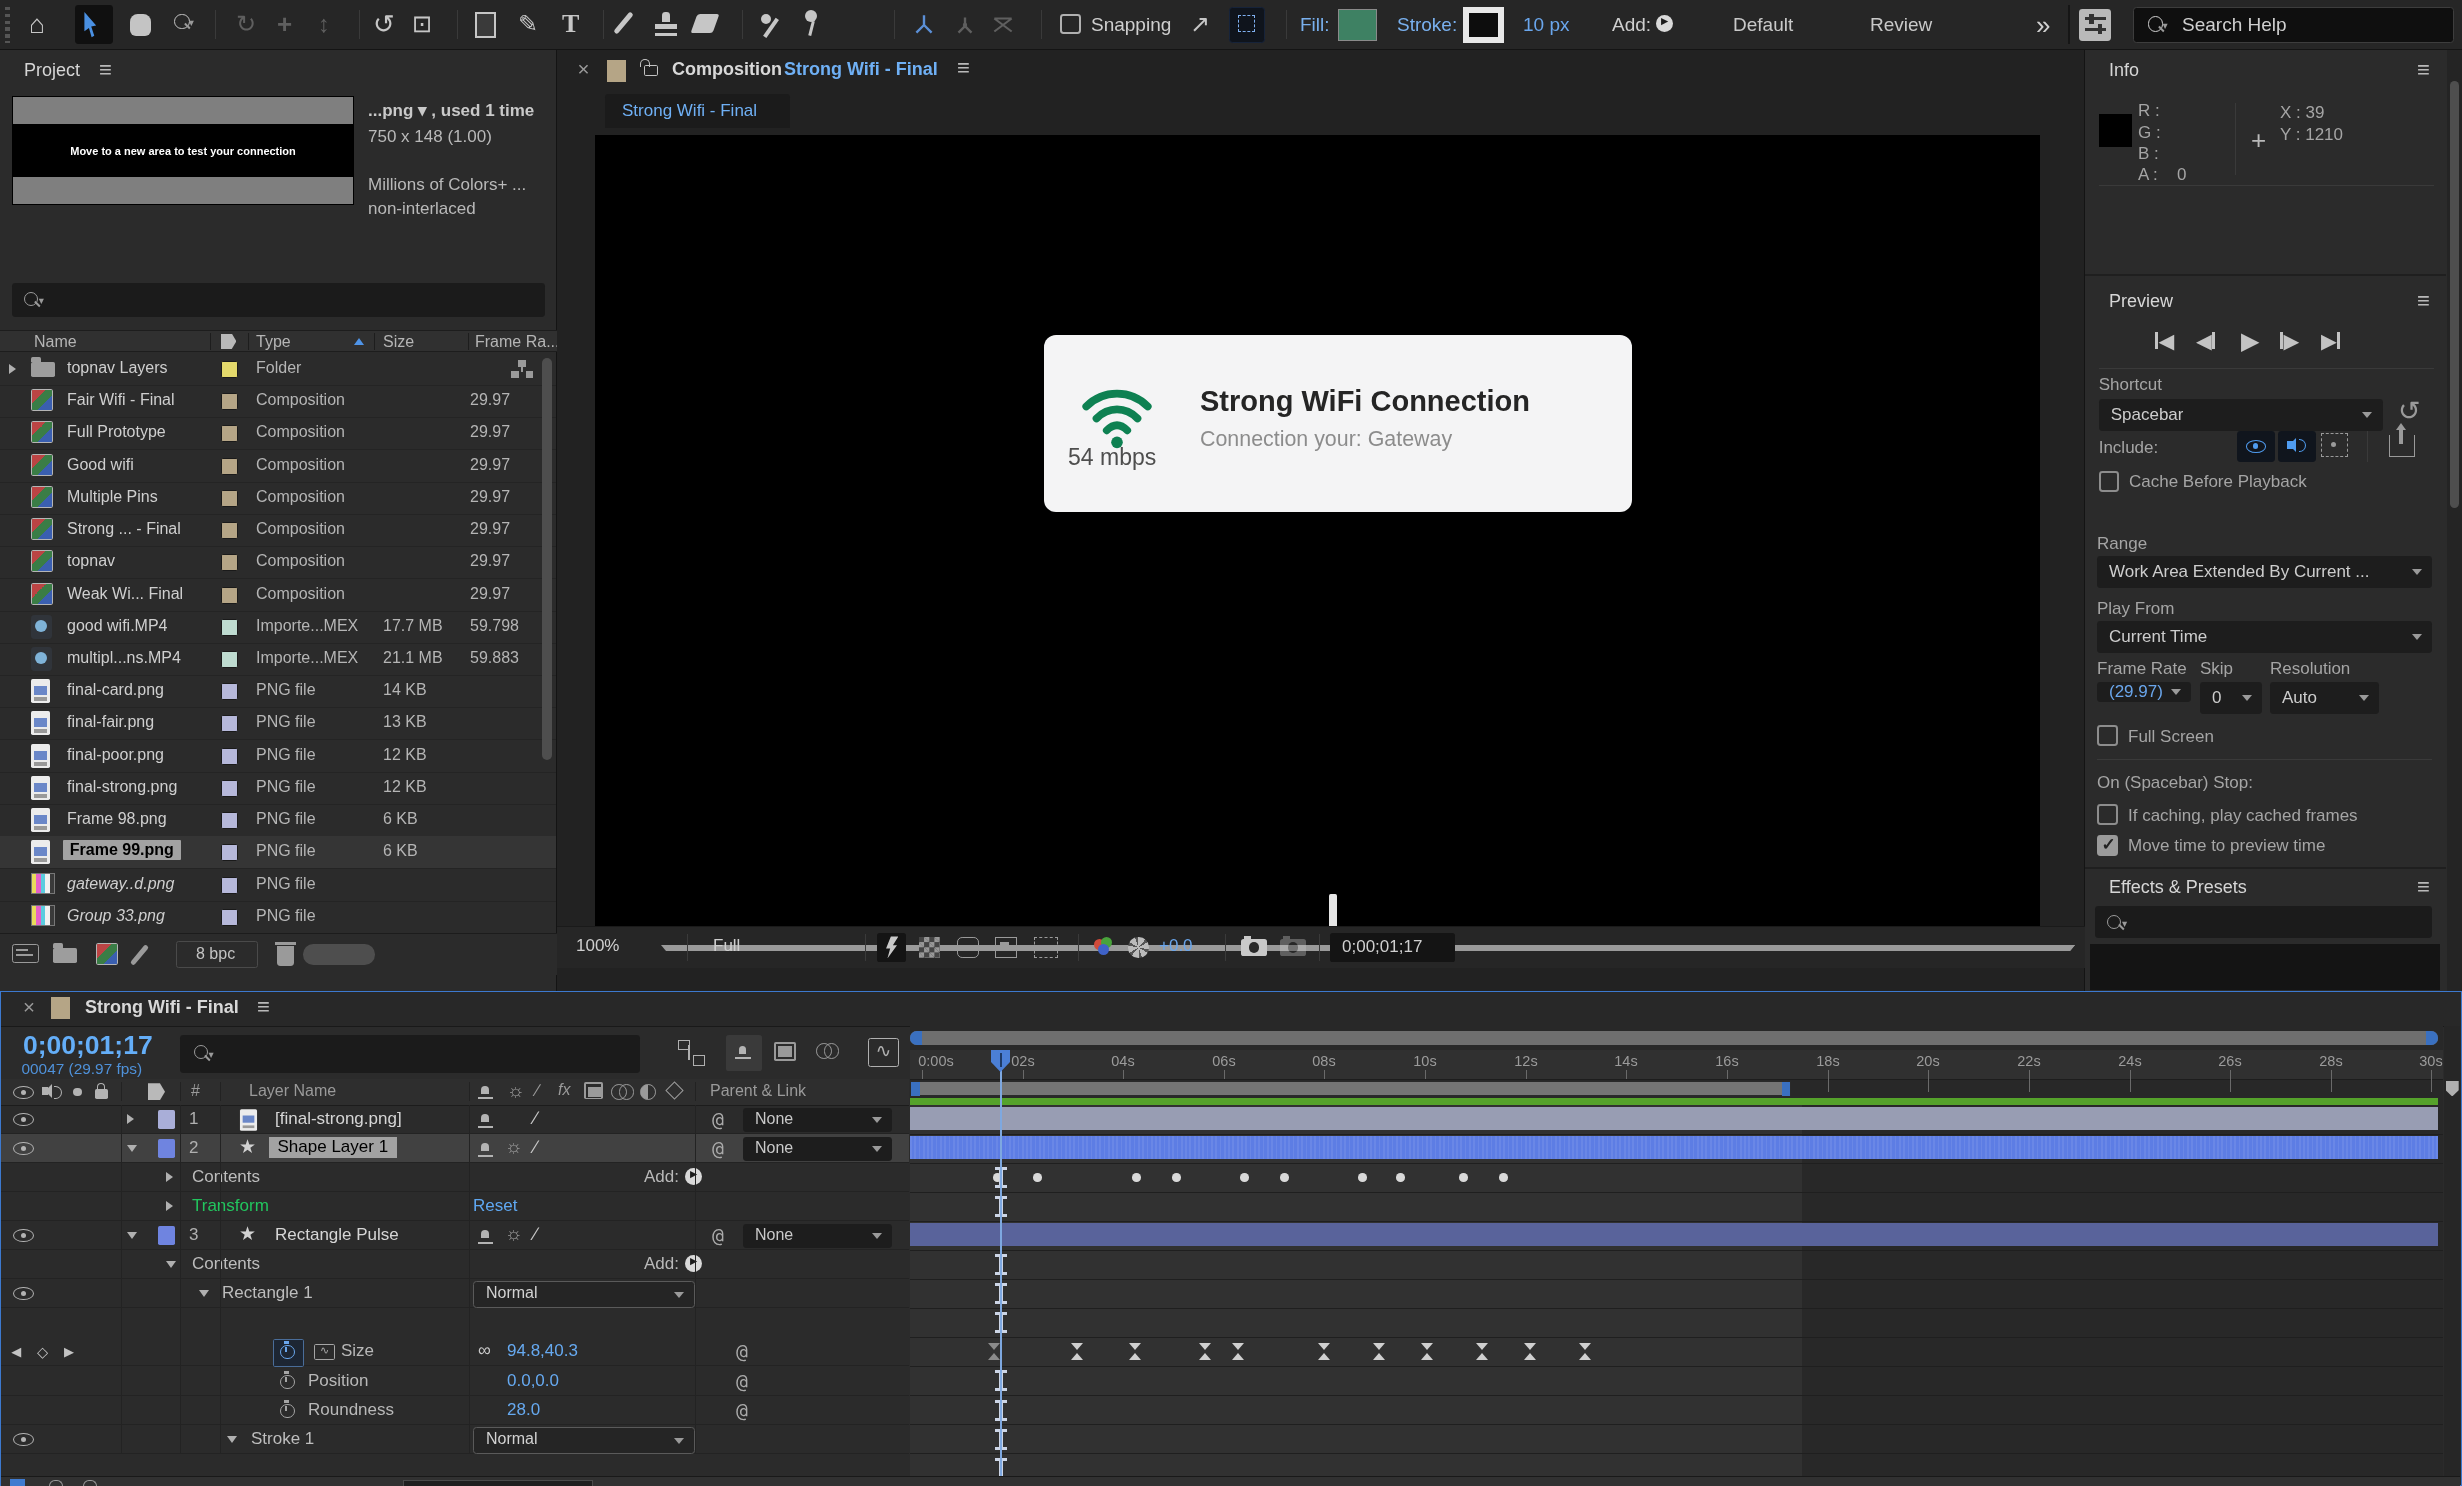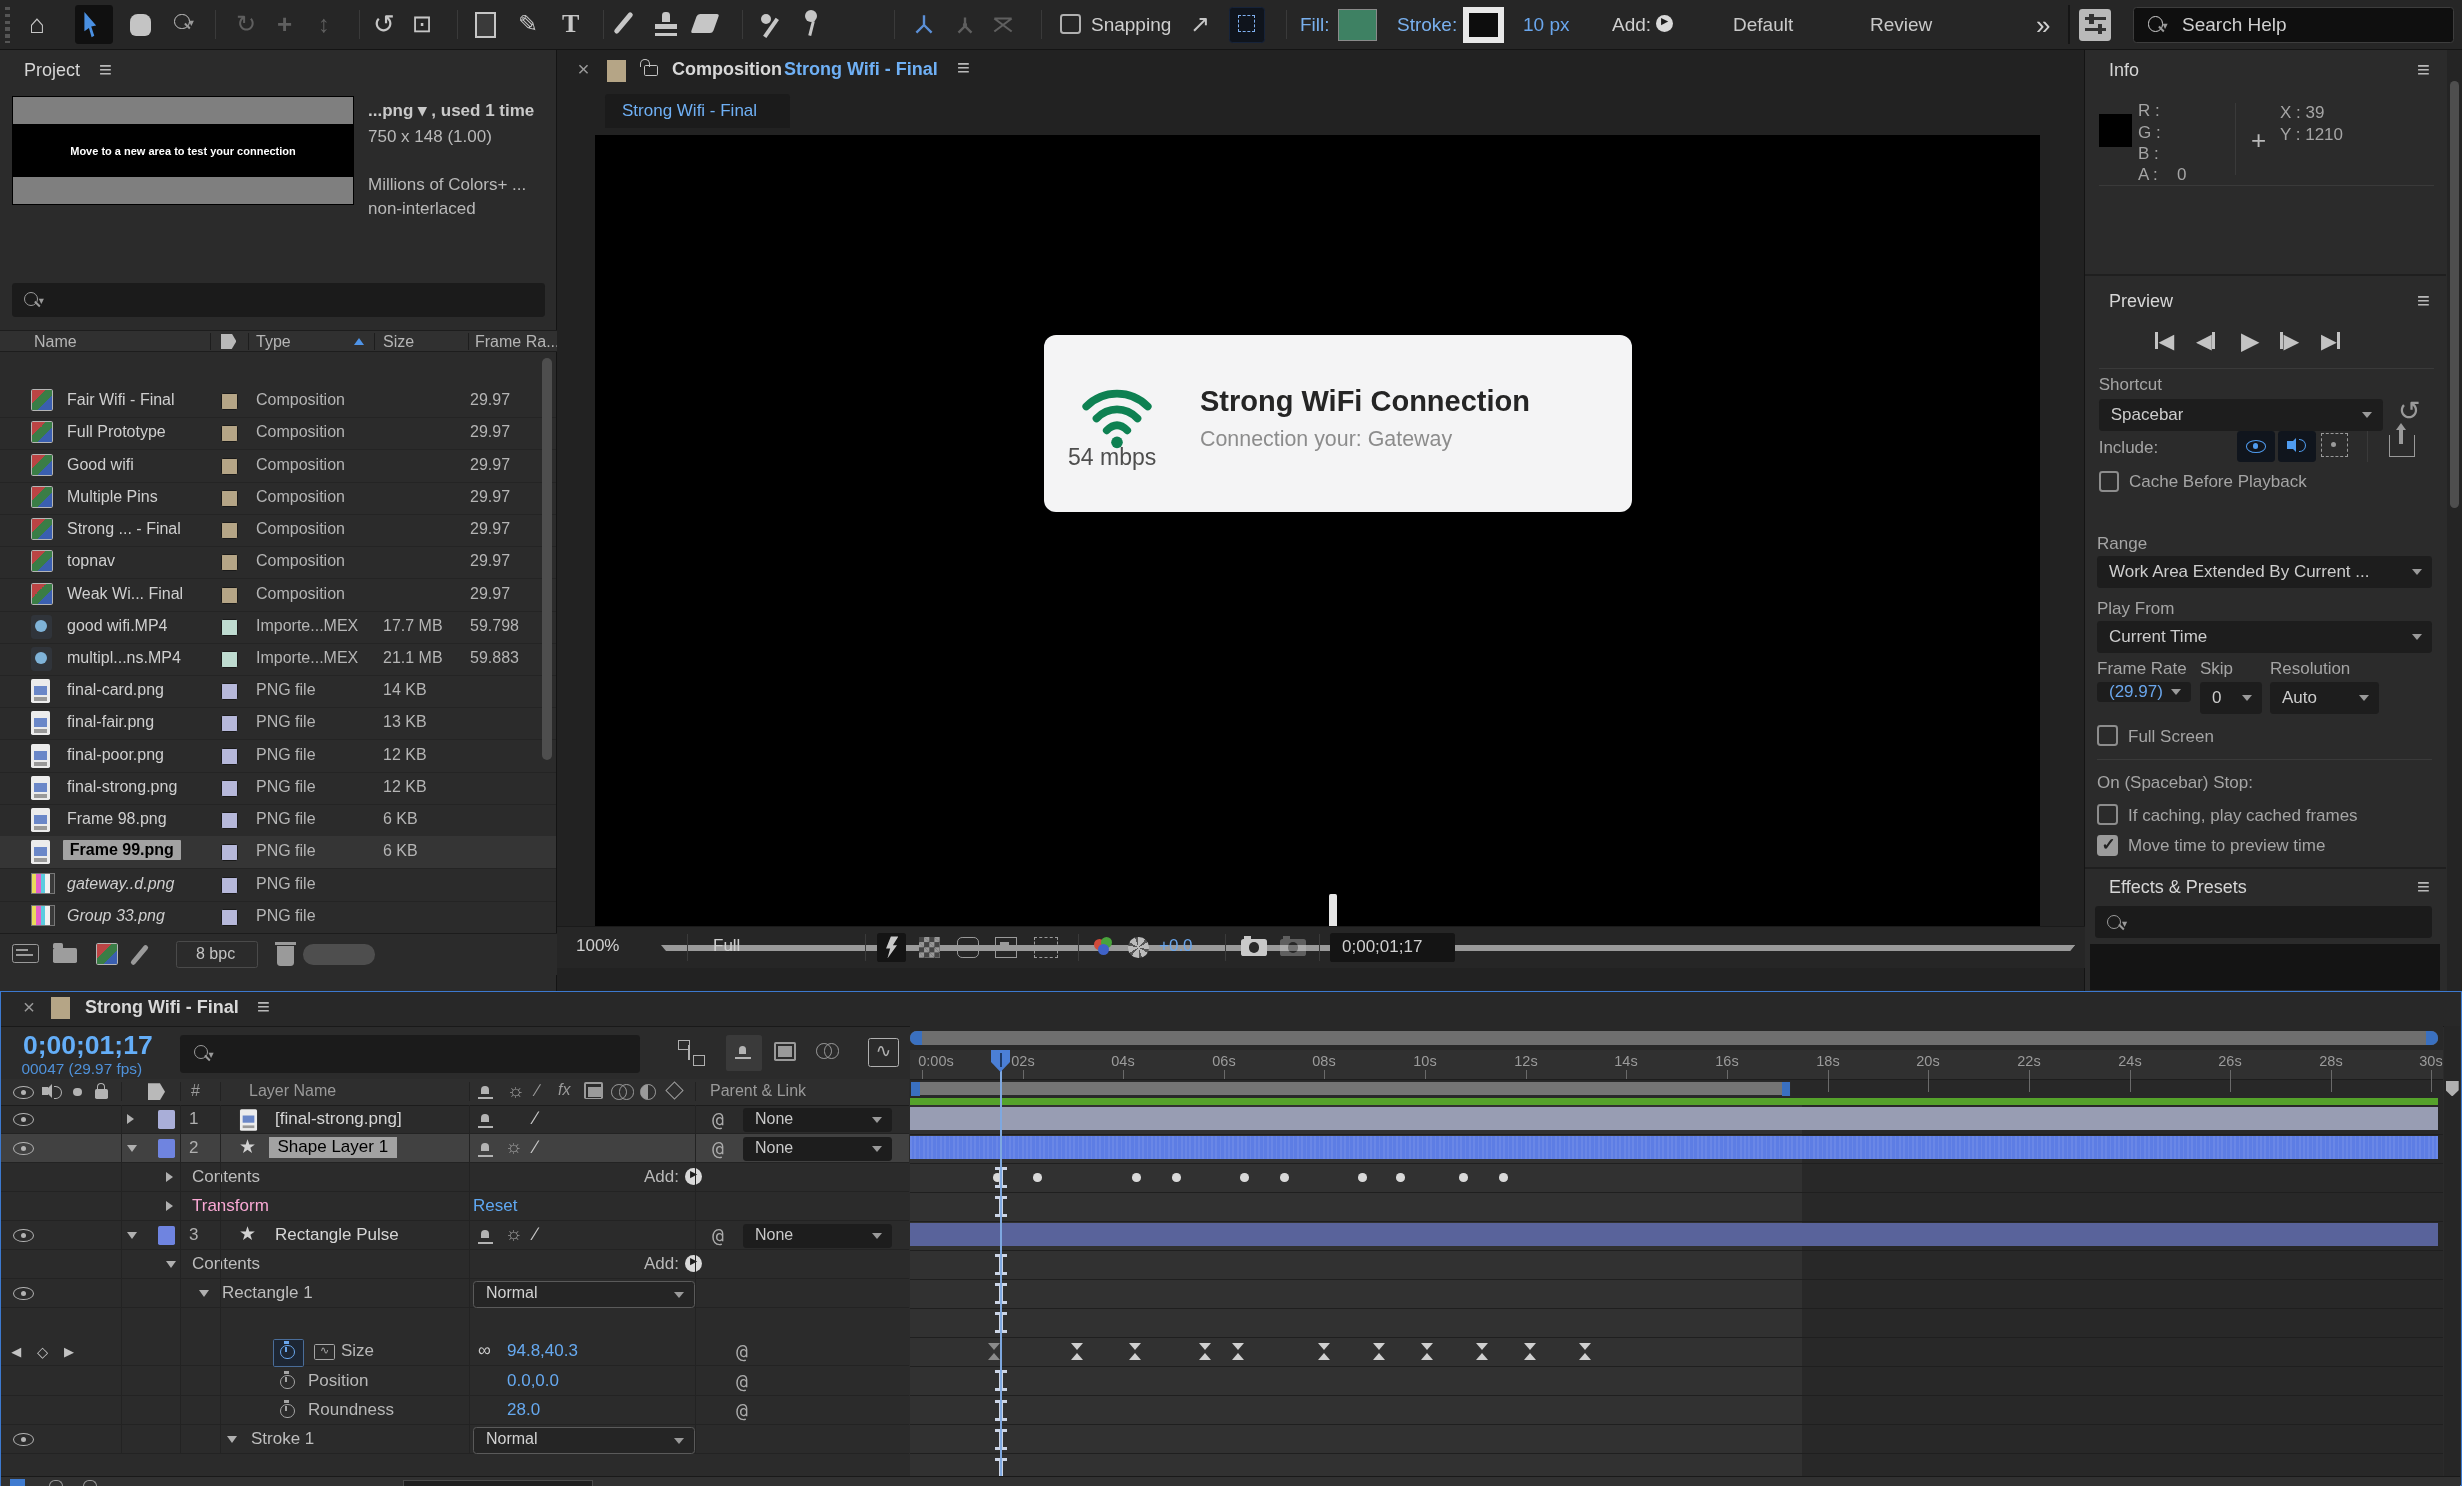--- a/index.html
+++ b/index.html
@@ -206,20 +206,33 @@
       <span class="i-tag" style="left:221px;top:2.6px;width:15.4px;height:15.4px;"></span>
       <div class="vdiv" style="left:248px;top:1.7px;height:17px;background:#1d1d1d;"></div>
       <span class="txt" style="left:256px;top:1.7px;color:#b5b5b5;font-size:16px;">Type</span>
       <div class="tri-d" style="left:354px;top:6.8px;border-top-color:#4f94e8;transform:rotate(180deg);"></div>
       <div class="vdiv" style="left:374px;top:1.7px;height:17px;background:#1d1d1d;"></div>
       <span class="txt" style="left:383px;top:1.7px;color:#b5b5b5;font-size:16px;">Size</span>
       <div class="vdiv" style="left:468px;top:1.7px;height:17px;background:#1d1d1d;"></div>
       <span class="txt" style="left:475px;top:1.7px;color:#b5b5b5;font-size:16px;">Frame Ra...</span>
     </div>
     <div class="r" id="project-list" style="left:0;top:303px;width:557px;height:580px;overflow:hidden;">
+        <div class="prow" style="top:0px;">
+          <div class="tri-r" style="position:absolute;left:8.5px;top:11px;"></div>
+          <div class="pi-folder" style="position:absolute;left:31px;top:8.5px;"></div>
+          <div class="ptext" style="position:absolute;left:67px;top:6px;color:#cfcfcf;">topnav Layers</div>
+          <div class="plabel" style="position:absolute;left:221px;top:7.7px;background:#e4d96b;"></div>
+          <div class="ptext" style="position:absolute;left:256px;top:6px;">Folder</div>
+          <div style="position:absolute;left:511px;top:6.8px;width:24px;height:19px;">
+            <div style="position:absolute;left:6.8px;top:0;width:8.5px;height:6.8px;background:#9a9a9a;"></div>
+            <div style="position:absolute;left:0;top:11px;width:7.7px;height:6.8px;background:#9a9a9a;"></div>
+            <div style="position:absolute;left:14.5px;top:11px;width:7.7px;height:6.8px;background:#9a9a9a;"></div>
+            <div style="position:absolute;left:10.3px;top:6.8px;width:1.7px;height:5.1px;background:#9a9a9a;"></div>
+          </div>
+        </div>
         <div class="prow" style="top:32px;">
           <div class="pi-comp" style="position:absolute;left:31px;top:4.3px;"></div>
           <div class="ptext" style="position:absolute;left:67px;top:6px;color:#cfcfcf;">Fair Wifi - Final</div>
           <div class="plabel" style="position:absolute;left:221px;top:7.7px;background:#b5a586;"></div>
           <div class="ptext" style="position:absolute;left:256px;top:6px;">Composition</div>
           <div class="ptext" style="position:absolute;left:470px;top:6px;">29.97</div>
         </div>
         <div class="prow" style="top:64px;">
           <div class="pi-comp" style="position:absolute;left:31px;top:4.3px;"></div>
           <div class="ptext" style="position:absolute;left:67px;top:6px;color:#cfcfcf;">Full Prototype</div>
@@ -600,21 +613,21 @@
           </div>
         </div>
         <div class="tlrow" style="top:58px;">
           <div class="tri-r" style="position:absolute;left:165px;top:9.4px;"></div>
           <div style="position:absolute;left:191px;top:4.3px;color:#bdbdbd;font-size:17px;">Contents</div>
           <div style="position:absolute;left:643px;top:4.3px;color:#b9b9b9;font-size:17px;">Add:</div>
           <div class="addcirc" style="position:absolute;left:684px;top:5.1px;"></div>
         </div>
         <div class="tlrow" style="top:87px;">
           <div class="tri-r" style="position:absolute;left:165px;top:9.4px;"></div>
-          <div style="position:absolute;left:191px;top:4.3px;color:#f9a8d4;font-size:17px;">Transform</div>
+          <div style="position:absolute;left:191px;top:4.3px;color:#22c55e;font-size:17px;">Transform</div>
           <div style="position:absolute;left:472px;top:4.3px;color:#5fa8f2;font-size:17px;">Reset</div>
         </div>
         <div class="tlrow" style="top:116px;">
           <div style="position:absolute;left:12px;top:7.7px;width:20.5px;height:13.7px;color:#b3b3b3;">
             <span class="i-eye" style="position:absolute;left:0;top:0;"></span>
           </div>
           <div class="tri-d" style="position:absolute;left:126px;top:11px;"></div>
           <div style="position:absolute;left:157px;top:5.1px;width:17px;height:19px;border-radius:1.7px;background:#6f84e0;"></div>
           <div style="position:absolute;left:188px;top:4.3px;color:#b0b0b0;font-size:17px;">3</div>
           <div class="pi-star" style="position:absolute;left:238px;top:0.9px;">★</div>

